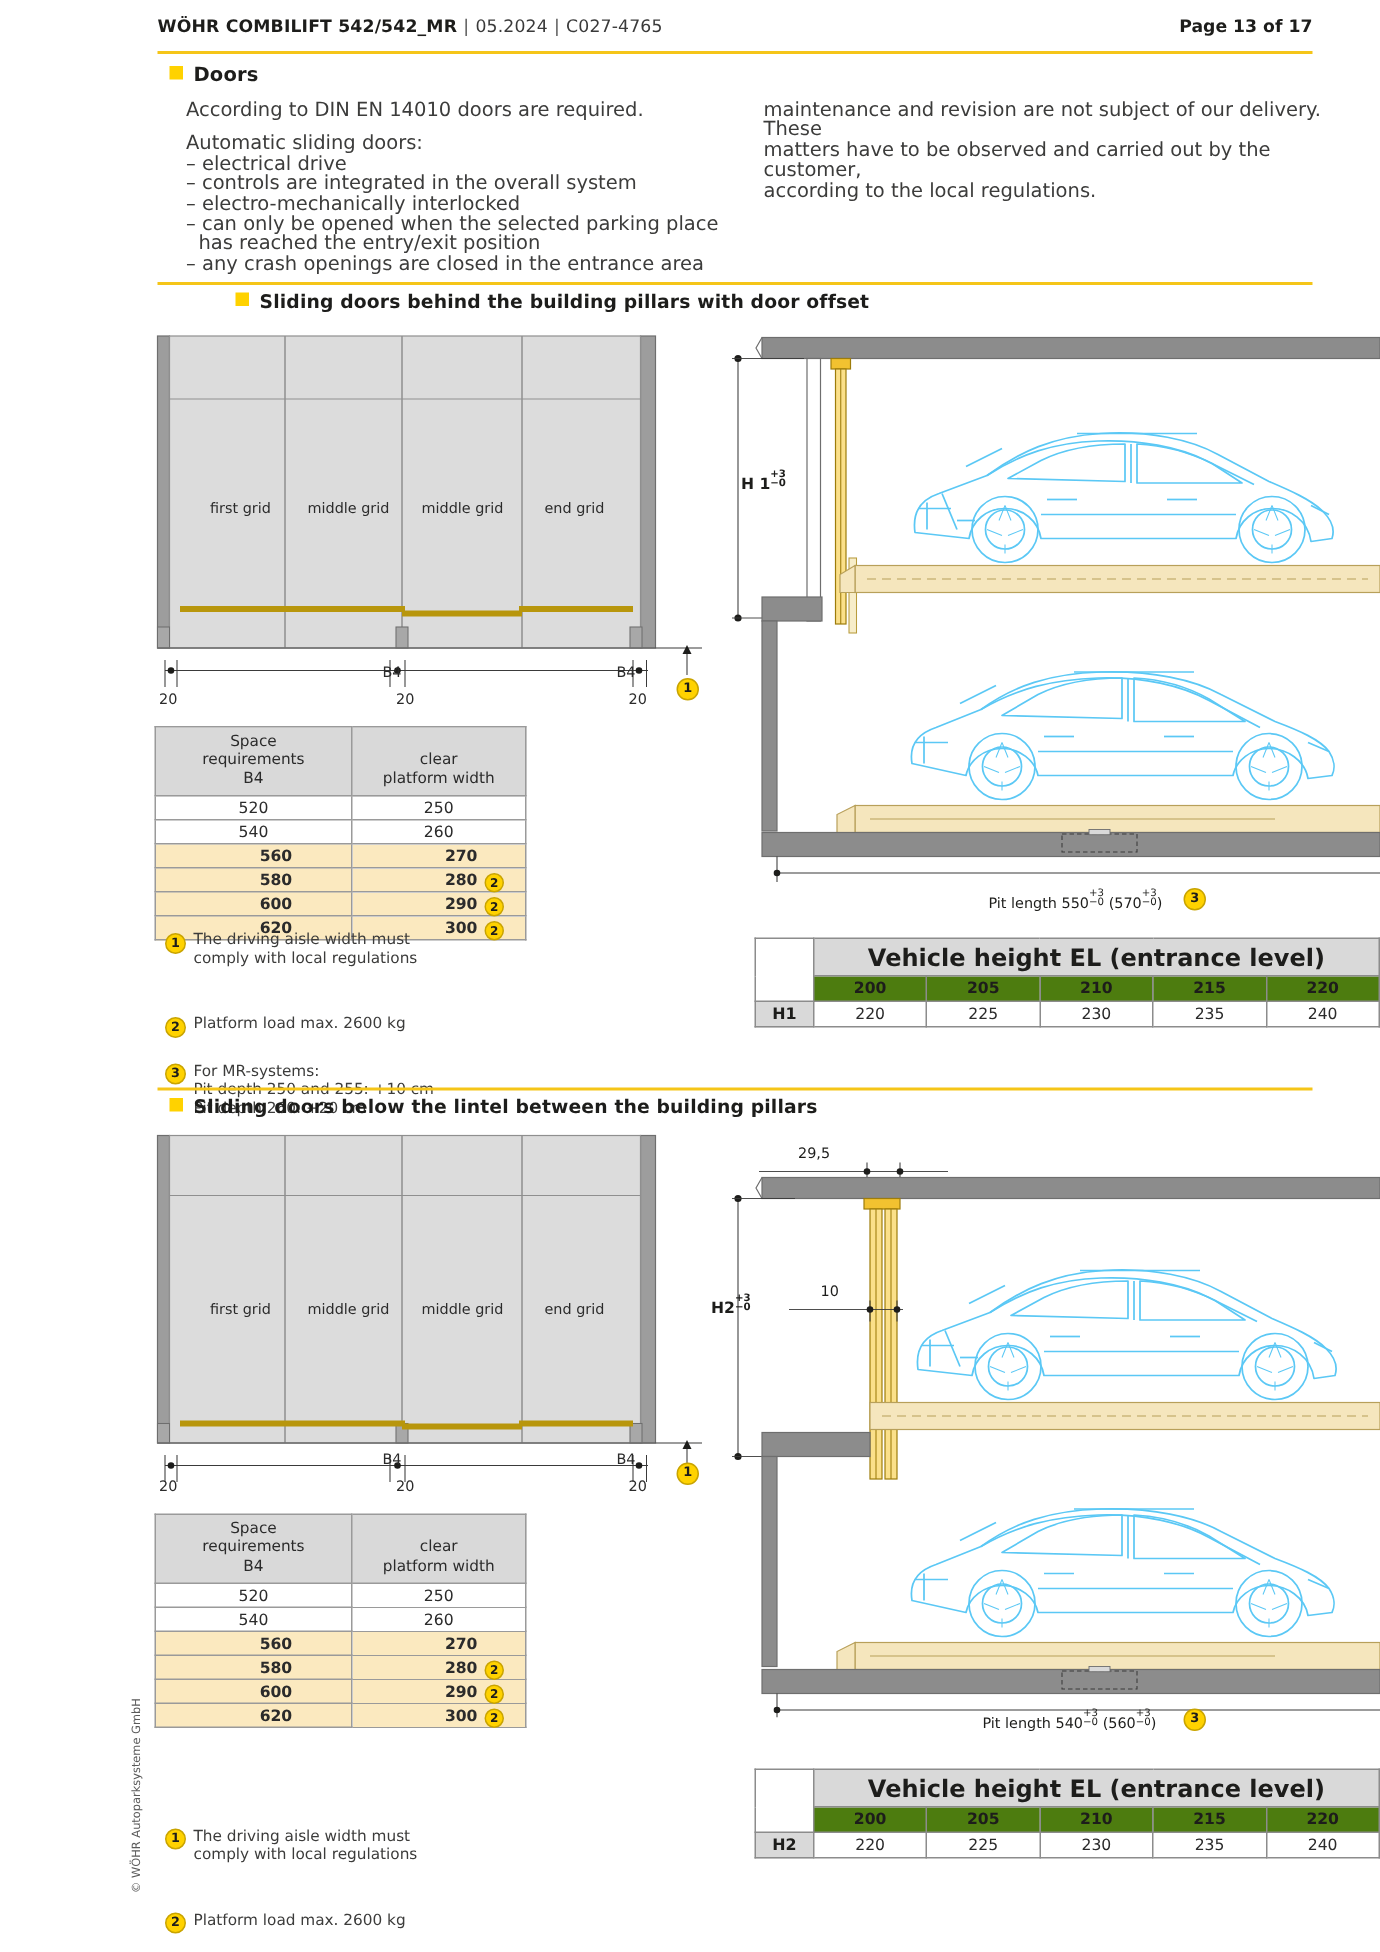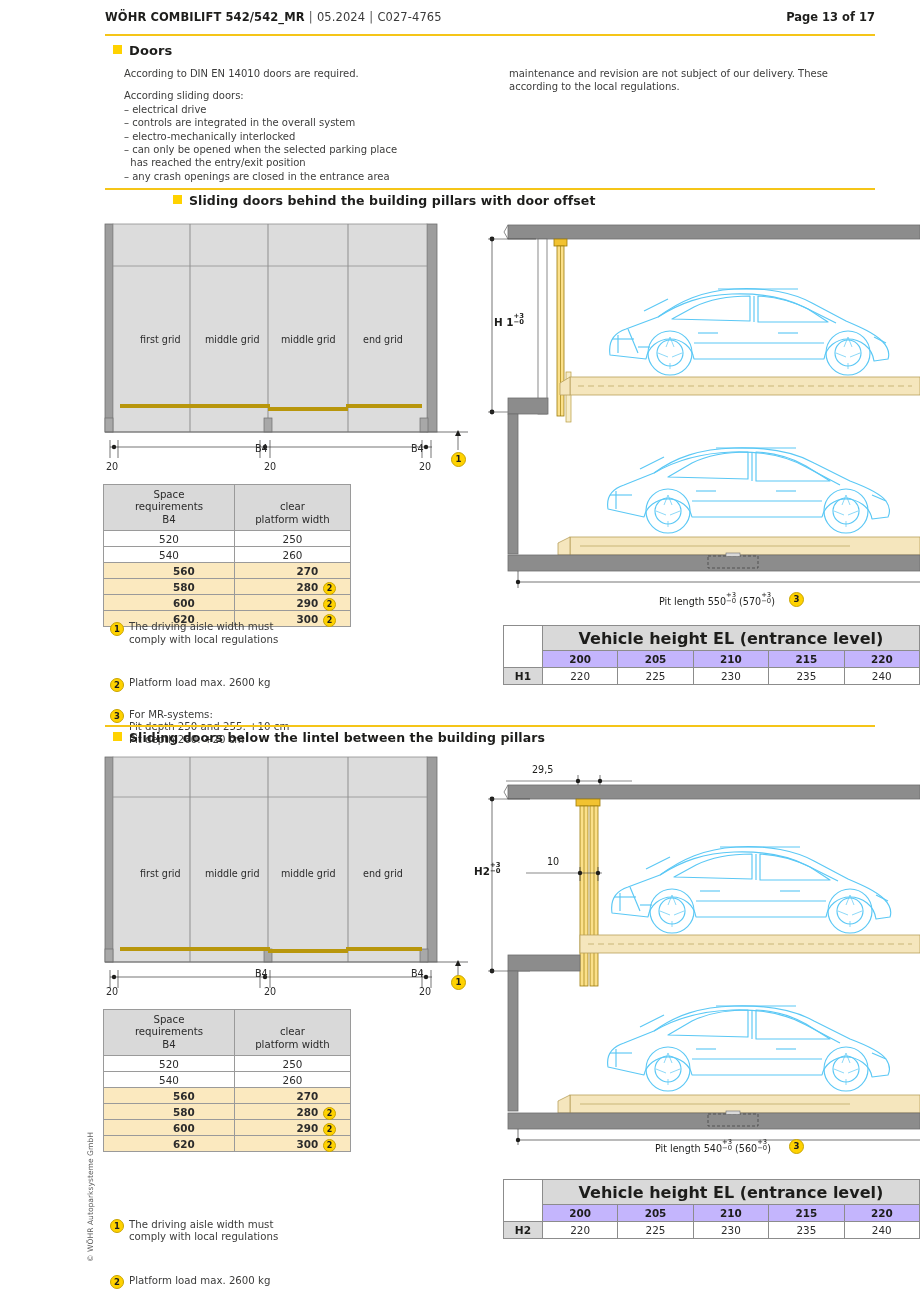--- a/index.html
+++ b/index.html
@@ -18,42 +18,42 @@
   #header .pageno{position:absolute;right:0;top:0;font-size:11.5px;font-weight:bold;color:#1d1d1b;}
   .hrule{position:absolute;height:1.6px;background:#f5c518;}
 
   
   .sec-head{font-size:13px;font-weight:bold;color:#1d1d1b;letter-spacing:.1px;}
   .sqr{display:inline-block;width:9px;height:9px;background:#ffd200;margin-right:7px;
        vertical-align:1px;}
   .sec-head.small{font-size:12.5px;}
 
   
-  .body-txt{font-size:10px;line-height:13.4px;color:#3c3c3b;}
+  .body-txt{font-size:13px;line-height:13.4px;color:#3c3c3b;}
   .body-txt .gap{display:block;height:9px;}
 
   
   table{border-collapse:collapse;}
   .sw-table{width:248px;font-size:10.3px;}
   .sw-table th{background:#d9d9d9;border:1px solid #9a9a9a;font-weight:normal;
     font-size:10.2px;line-height:12.4px;padding:4px 2px;color:#2b2b2b;text-align:center;}
   .sw-table td{border:1px solid #9a9a9a;text-align:center;padding:1.5px 2px;
     font-size:10.4px;color:#2b2b2b;background:#fff;}
   .sw-table tr.hl td{background:#fbe9bf;font-weight:bold;padding-left:32px;}
   .sw-table td.wcell{position:relative;}
   .badge{display:inline-block;width:11px;height:11px;border-radius:50%;
     background:#ffd200;color:#1d1d1b;font-size:8px;font-weight:bold;line-height:11px;
     text-align:center;border:.6px solid #c9a400;}
   .badge-abs{position:absolute;right:14px;top:2.5px;}
 
   .vh-table{font-size:10.3px;}
   .vh-table td,.vh-table th{border:1px solid #8c8c8c;text-align:center;}
   .vh-table .blank{background:#fff;border:1px solid #8c8c8c;width:44px;}
   .vh-table .hdr{background:#d9d9d9;font-weight:bold;font-size:16px;padding:2.5px 4px;color:#1d1d1b;}
-  .vh-table .sub{background:#c4b5fd;font-weight:bold;font-size:10.4px;padding:2px 20px;width:42px;color:#1d1d1b;}
+  .vh-table .sub{background:#4d7c0f;font-weight:bold;font-size:10.4px;padding:2px 20px;width:42px;color:#1d1d1b;}
   .vh-table .rl{background:#d9d9d9;font-weight:bold;font-size:10.6px;padding:2px 4px;color:#1d1d1b;}
   .vh-table .val{background:#fff;padding:2px 4px;font-size:10.4px;color:#2b2b2b;}
 
   
   .fn{font-size:10.2px;line-height:12.6px;color:#3c3c3b;position:relative;padding-left:19px;}
   .fn .bdg{position:absolute;left:0;top:.5px;width:12px;height:12px;border-radius:50%;
     background:#ffd200;color:#1d1d1b;font-size:8.5px;font-weight:bold;line-height:12px;
     text-align:center;border:.6px solid #c9a400;}
 
   
@@ -89,36 +89,37 @@
 </div>
 <div class="hrule" style="left:105px;top:34px;width:770px;"></div>
 
 <div class="abs sec-head" style="left:113px;top:43px;">
   <span class="sqr"></span><span>Doors</span>
 </div>
 
 <div class="abs body-txt" style="left:124px;top:67px;width:380px;">
   <div>According to DIN EN 14010 doors are required.</div>
   <span class="gap"></span>
-  <div>According sliding doors:</div>
+  <div>Automatic sliding doors:</div>
   <div>– electrical drive</div>
   <div>– controls are integrated in the overall system</div>
   <div>– electro-mechanically interlocked</div>
   <div>– can only be opened when the selected parking place</div>
   <div style="white-space:pre;">  has reached the entry/exit position</div>
   <div>– any crash openings are closed in the entrance area</div>
 </div>
 
 <div class="abs body-txt" style="left:509px;top:67px;width:400px;">
   <div>maintenance and revision are not subject of our delivery. These</div>
+  <div>matters have to be observed and carried out by the customer,</div>
   <div>according to the local regulations.</div>
 </div>
 
 <div class="hrule" style="left:105px;top:188px;width:770px;"></div>
-<div class="abs sec-head small" style="left:129px;top:193px;padding-left:44px;">
+<div class="abs sec-head small" style="left:113px;top:193px;padding-left:44px;">
   <span class="sqr"></span><span>Sliding doors behind the building pillars with door offset</span>
 </div>
 
 <svg class="elev" style="left:100px;top:222px;" width="380" height="250">
 
   <rect x="5" y="2" width="8" height="208" fill="#9d9d9d" stroke="#6e6e6e" stroke-width="0.8"></rect>
   <rect x="327" y="2" width="10" height="208" fill="#9d9d9d" stroke="#6e6e6e" stroke-width="0.8"></rect>
 
   <rect x="13" y="2" width="314" height="208" fill="#dcdcdc" stroke="#8f8f8f" stroke-width="0.8"></rect>
 

